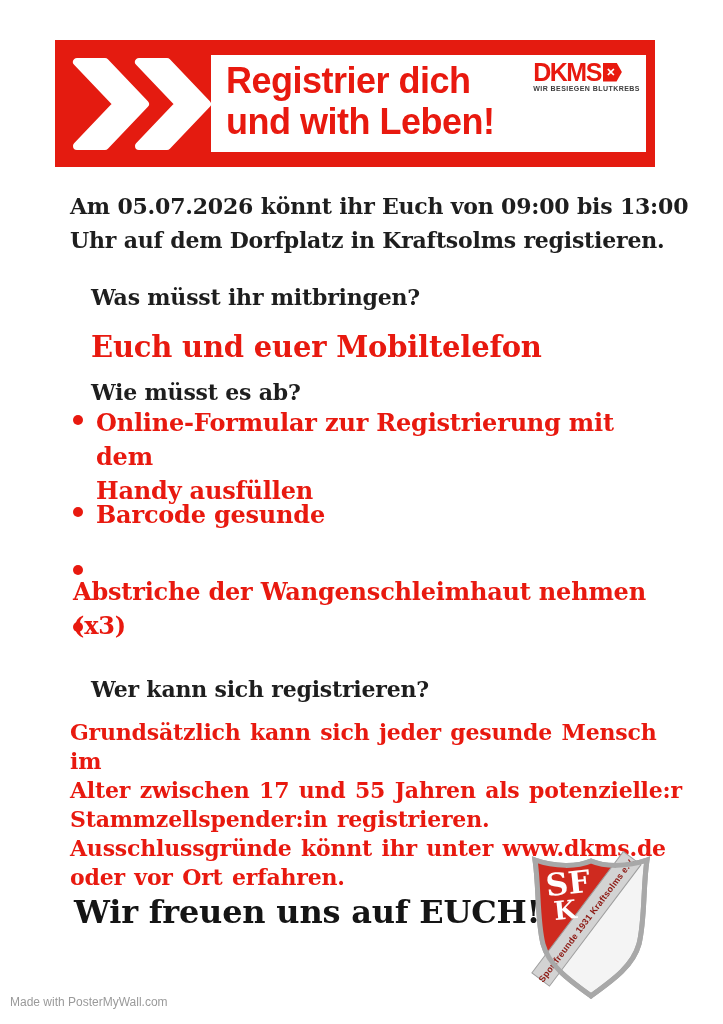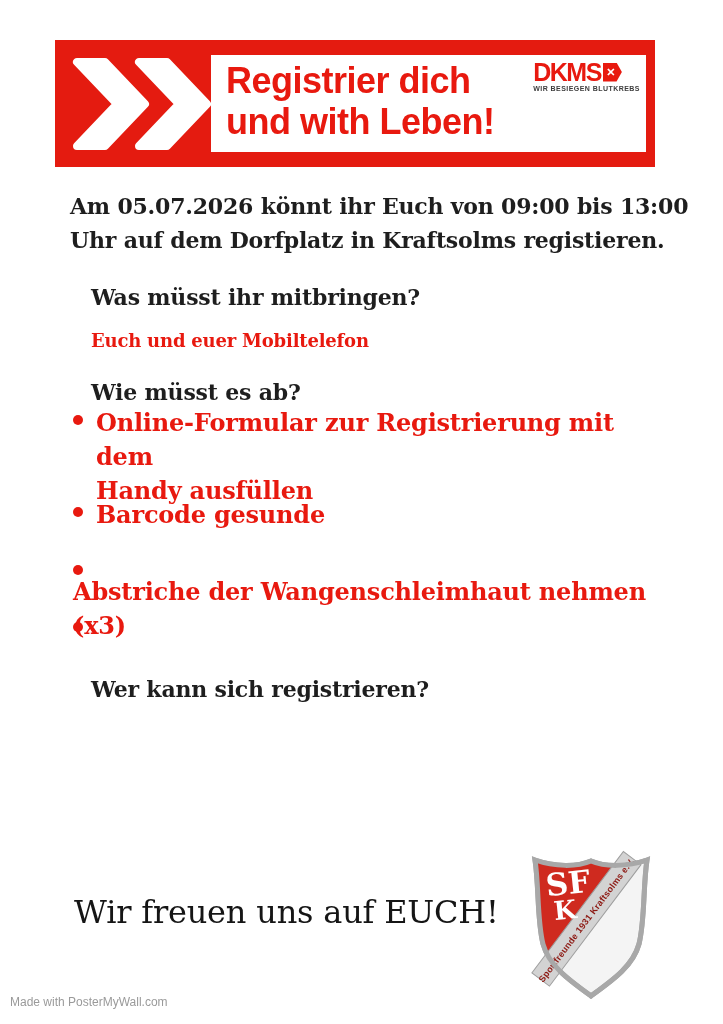--- a/index.html
+++ b/index.html
@@ -42,35 +42,35 @@
   }
   
   .pre{white-space:pre-line;}
   .txt{position:absolute;left:62px;width:625px;margin:8px;}
   .intro{top:181px;font-size:22px;line-height:34px;font-weight:bold;color:#1e1e1e;letter-spacing:-0.2px;}
   .h-q{position:absolute;left:75px;margin:16px;font-size:22px;font-weight:bold;color:#1e1e1e;letter-spacing:-0.2px;}
   .h-bring{top:268px;}
   .h-process{top:363px;}
   .h-who{top:660px;}
   .red{color:#e8190f;}
-  .answer{top:314px;font-size:18px;font-weight:bold;letter-spacing:-0.2px;}
+  .answer{top:314px;font-size:29px;font-weight:bold;letter-spacing:-0.2px;}
   .bullet-row{
     position:absolute;left:73px;width:600px;display:flex;align-items:flex-start;
   }
   .b1{top:406px;} .b2{top:498px;} .b3{top:556px;flex-direction:column;} .b4{top:613px;}
   .bullet-dot{
     flex:0 0 auto;width:10px;height:10px;border-radius:50%;background:#e8190f;margin:9px 13px 0 0;
   }
   .bullet-text{
     font-size:24px;line-height:34px;font-weight:bold;color:#e8190f;letter-spacing:-0.2px;
   }
   .who-text{top:710px;font-size:22px;line-height:29px;font-weight:bold;color:#e8190f;letter-spacing:-0.2px;word-spacing:2px;}
   .closing{
     position:absolute;left:74px;top:893px;margin:0;
-    font-size:32px;font-weight:normal;color:#151515;letter-spacing:-0.2px;text-align:right;
+    font-size:32px;font-weight:bold;color:#151515;letter-spacing:-0.2px;text-align:right;
   }
   
   .crest{position:absolute;left:520px;top:850px;}
   .crest-ribbon-text{
     font-family:"Liberation Sans",sans-serif;font-weight:bold;font-size:9px;fill:#8c1812;letter-spacing:0.2px;
   }
   .crest-letters{font-family:"DejaVu Serif",serif;font-weight:bold;fill:#ffffff;}
   
   .credit{
     position:absolute;left:10px;top:995px;
@@ -123,20 +123,25 @@
   </div>
   <div class="bullet-row b3">
     <span class="bullet-dot"></span>
     <span class="bullet-text">Abstriche der Wangenschleimhaut nehmen (x3)</span>
   </div>
   <div class="bullet-row b4">
     <span class="bullet-dot"></span>
   </div>
 
   <h2 class="h-q h-who">Wer kann sich registrieren?</h2>
+  <p class="txt who-text pre">Grundsätzlich kann sich jeder gesunde Mensch im
+Alter zwischen 17 und 55 Jahren als potenzielle:r
+Stammzellspender:in registrieren.
+Ausschlussgründe könnt ihr unter www.dkms.de
+oder vor Ort erfahren.</p>
 
   <p class="closing">Wir freuen uns auf EUCH!</p>
 
   <svg class="crest" width="142" height="158" viewBox="0 0 142 158">
     <defs>
       <clipPath id="shieldClip">
         <path d="M71,11 C57,17 35,17 15,10 C19,36 17,70 23,94 C29,116 49,130 71,146 C93,130 113,116 119,94 C125,70 123,36 127,10 C107,17 85,17 71,11 Z"></path>
       </clipPath>
     </defs>
     <g>

